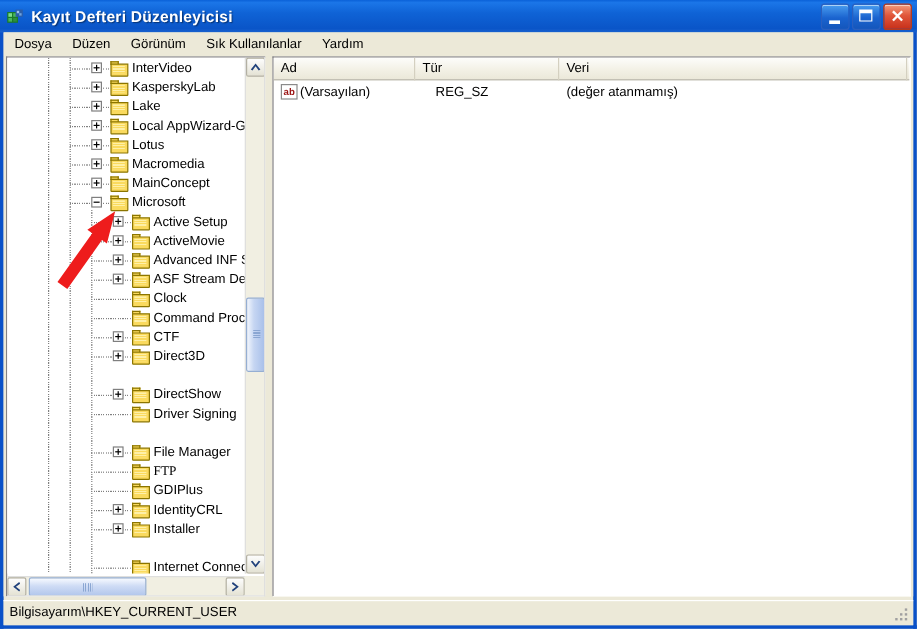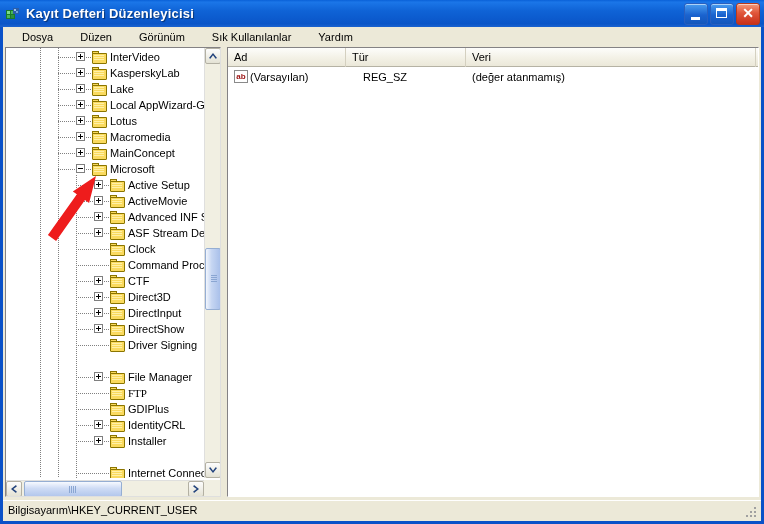--- a/index.html
+++ b/index.html
@@ -44,21 +44,21 @@
   .tb-btn.close{background:linear-gradient(to bottom,#f49a7a,#e0563a 45%,#c8301a);border-color:#b83a1c;}
   .glyph-min{position:absolute;left:6px;bottom:4px;width:9px;height:3px;background:#fff;}
   .glyph-max{position:absolute;left:5px;top:4px;width:11px;height:10px;border:1px solid #fff;border-top-width:3px;box-sizing:border-box;}
   .glyph-close{position:absolute;left:0;top:0;width:100%;height:100%;color:#fff;font-size:14px;font-weight:bold;line-height:18px;text-align:center;font-family:"Liberation Sans",sans-serif;}
   
   .menubar{
     position:absolute;left:0;top:27px;width:758px;height:20px;
     background:#ece9d8;display:flex;align-items:center;
     font-size:11px;color:#000;
   }
-  .menu-item{padding:2px 8px;margin-left:11px;white-space:nowrap;line-height:13px;}
+  .menu-item{padding:2px 8px;margin-left:1px;white-space:nowrap;line-height:13px;}
   
   .client{
     position:absolute;left:0;top:47px;width:758px;height:450px;
     background:#ece9d8;
   }
   .pane{
     position:absolute;top:0;background:#fff;
     border:1px solid;
     border-color:#848284 #dfdfde #dfdfde #848284;
     box-sizing:border-box;
@@ -359,30 +359,20 @@
           <div class="trow" style="top: 241px;">
             <div class="tdot-h" style="left: 70px; top: 8px; width: 33px;"></div>
             <div class="texp plus" style="left: 88px;"></div>
             <div class="tfold" style="left: 104px;">
               <div class="ftab"></div>
               <div class="fbody"></div>
               <div class="fshine"></div>
             </div>
             <div class="tlabel" style="left: 122px;">Direct3D</div>
           </div>
-          <div class="trow" style="top: 257px;">
-            <div class="tdot-h" style="left: 70px; top: 8px; width: 33px;"></div>
-            <div class="texp plus" style="left: 88px;"></div>
-            <div class="tfold" style="left: 104px;">
-              <div class="ftab"></div>
-              <div class="fbody"></div>
-              <div class="fshine"></div>
-            </div>
-            <div class="tlabel" style="left: 122px;">DirectInput</div>
-          </div>
           <div class="trow" style="top: 273px;">
             <div class="tdot-h" style="left: 70px; top: 8px; width: 33px;"></div>
             <div class="texp plus" style="left: 88px;"></div>
             <div class="tfold" style="left: 104px;">
               <div class="ftab"></div>
               <div class="fbody"></div>
               <div class="fshine"></div>
             </div>
             <div class="tlabel" style="left: 122px;">DirectShow</div>
           </div>

